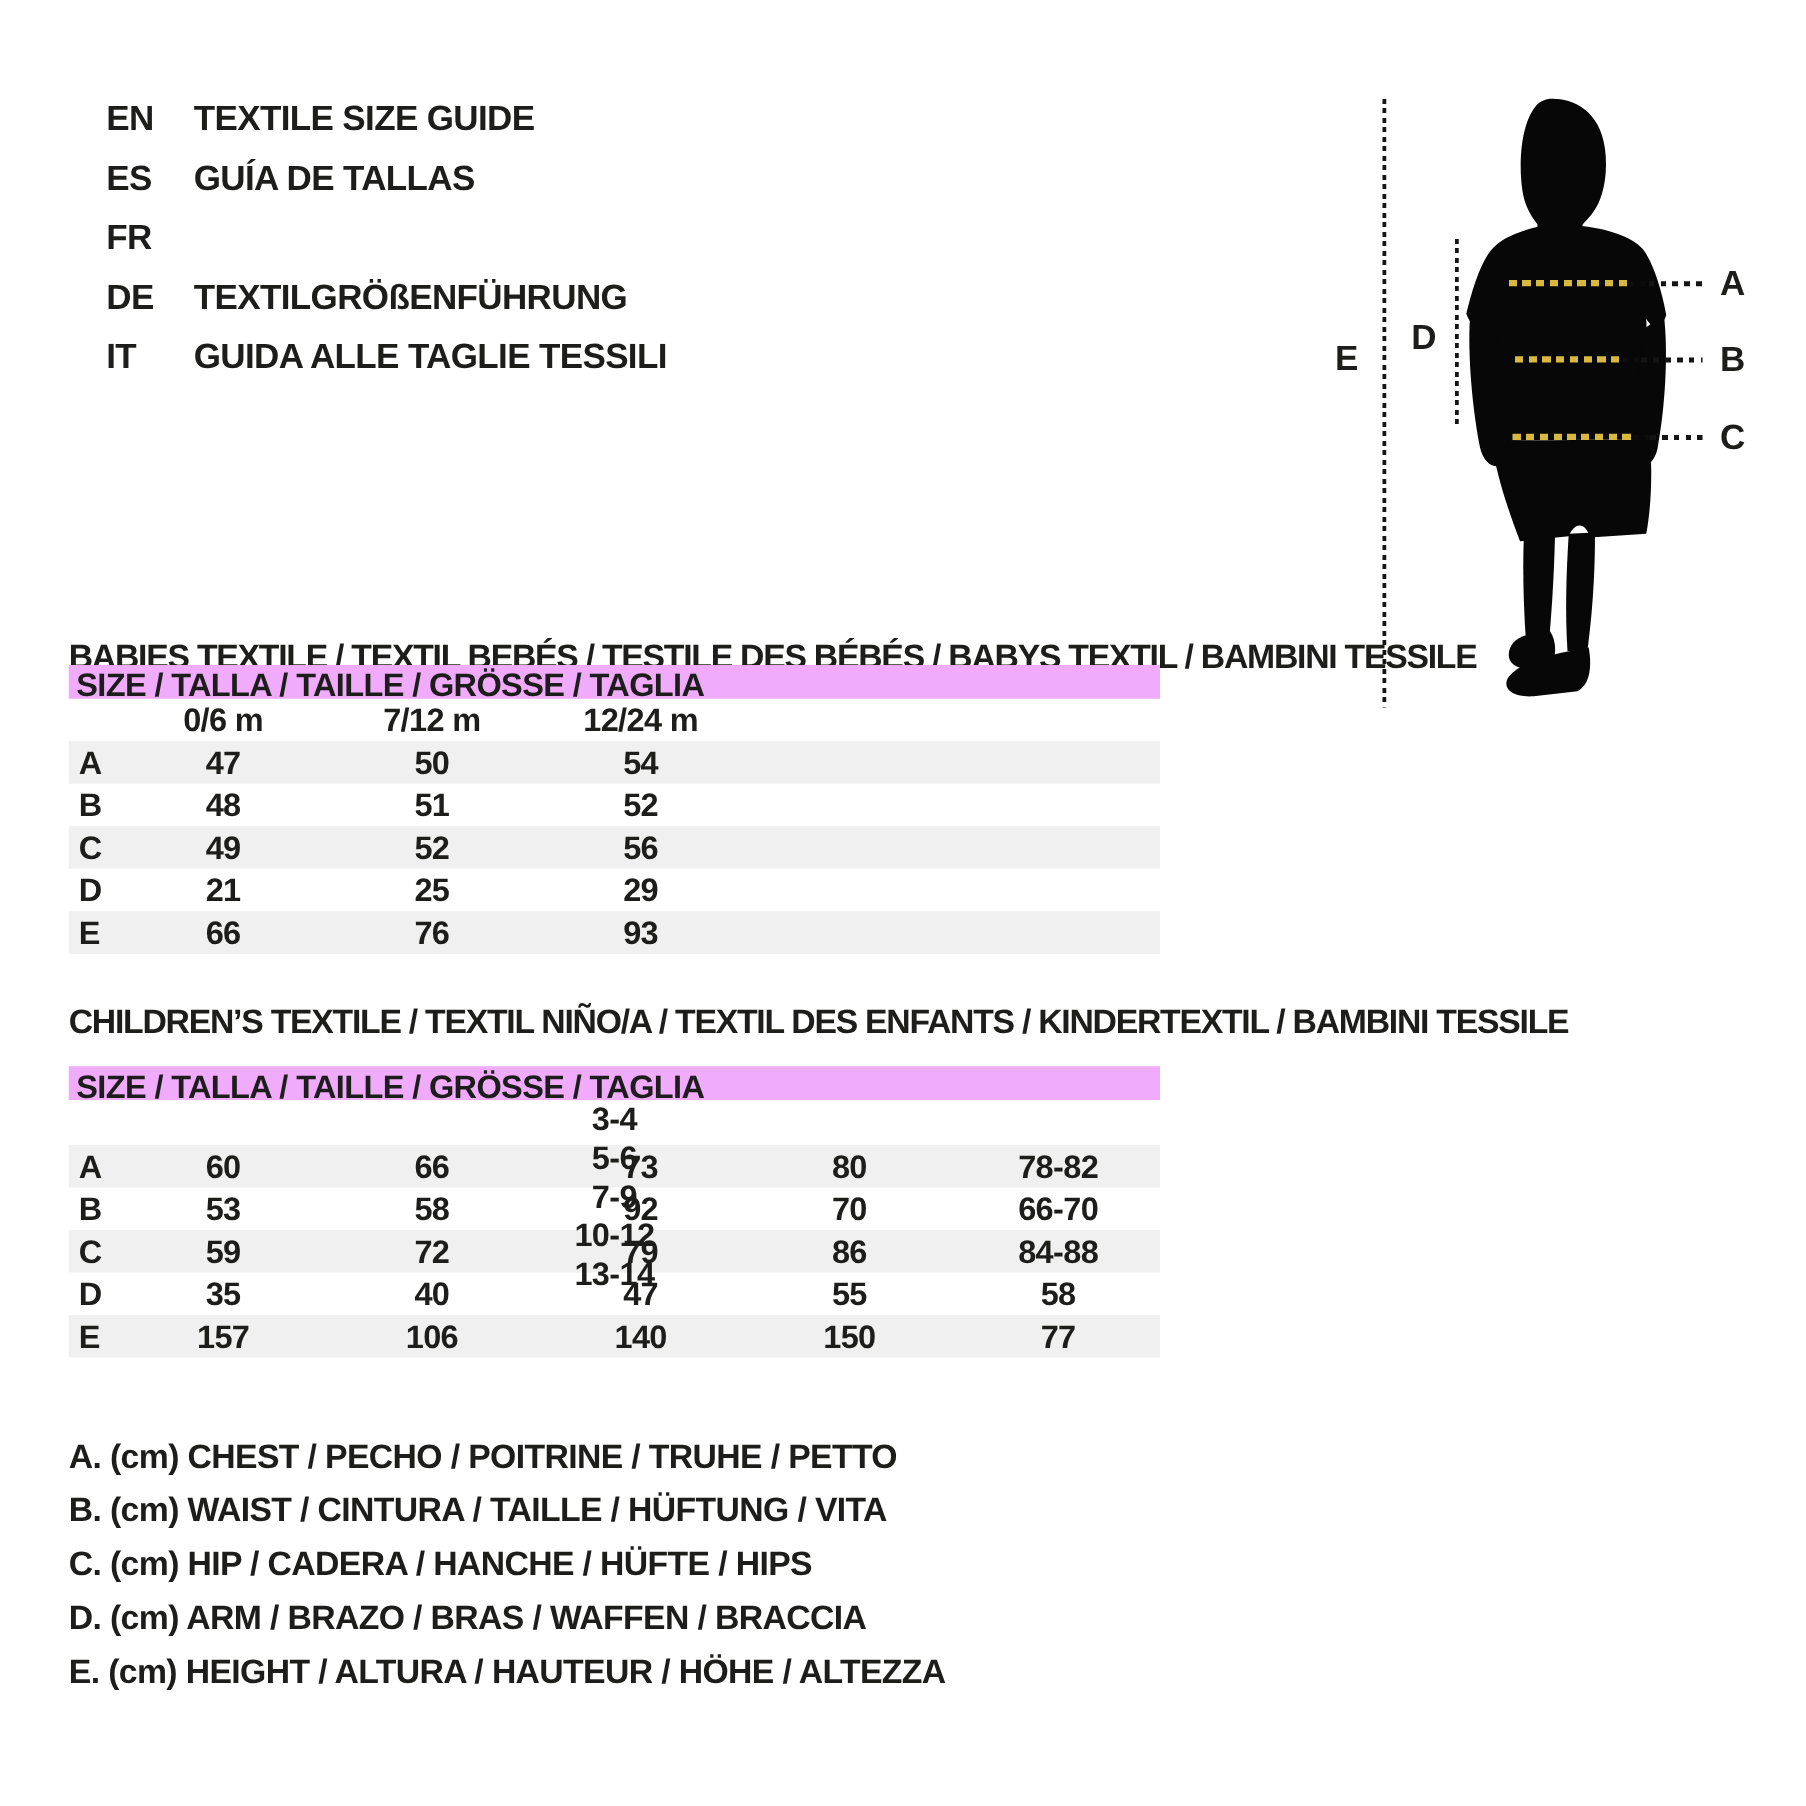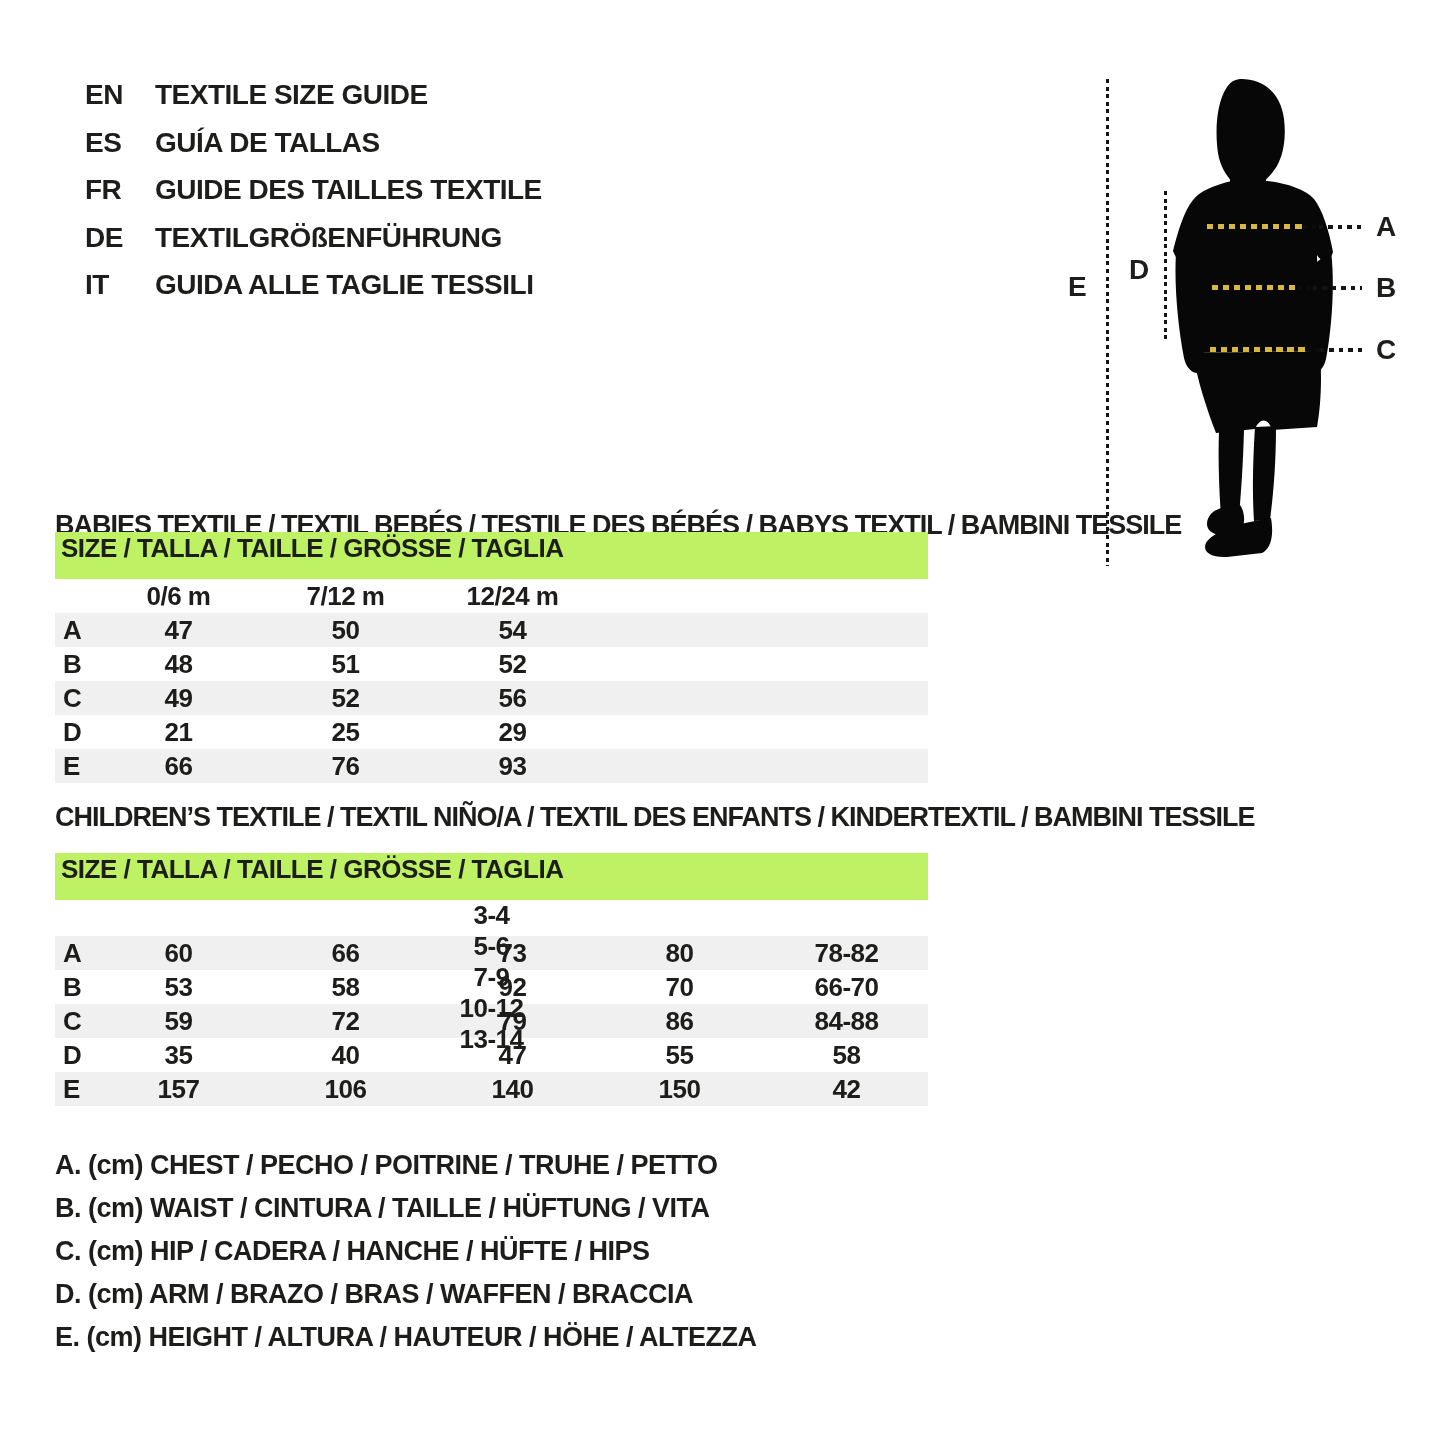--- a/index.html
+++ b/index.html
@@ -14,21 +14,21 @@
   .hdr-row{display:flex;line-height:47.5px;font-size:28px;letter-spacing:-0.5px;}
   .hdr-lang{width:70px;flex:none;margin-left:30px;}
   
   .sec-title{font-size:27px;letter-spacing:-1px;line-height:26px;white-space:nowrap;}
   #babies-title{left:55px;top:512px;}
   #children-title{left:55px;top:804px;}
   
   .size-table{width:873px;}
   #babies-table{left:55px;top:532px;}
   #children-table{left:55px;top:853px;}
-  .size-bar{height:47px;background:#bef264;font-size:26px;letter-spacing:-0.5px;
+  .size-bar{height:27px;background:#f0abfc;font-size:26px;letter-spacing:-0.5px;
             line-height:33px;padding-left:6px;box-sizing:border-box;}
   .cols-row{display:flex;align-items:center;}
   .cols-row.head-babies{height:34px;}
   .cols-row.head-children{height:36px;flex-direction:column;}
   .cols-row.data-row{height:34px;font-size:26px;}
   .cols-row.stripe{background:#f0f0f0;}
   .cell-letter{width:40px;flex:none;padding-left:8px;box-sizing:border-box;font-size:26px;}
   .cell-val{width:167px;flex:none;text-align:center;font-size:26px;letter-spacing:-0.5px;}
   
   #legend{left:55px;top:1144px;}
@@ -64,21 +64,20 @@
     <div class="hdr-row">
       <span class="hdr-lang">EN</span>
       <span class="hdr-title">TEXTILE SIZE GUIDE</span>
     </div>
     <div class="hdr-row">
       <span class="hdr-lang">ES</span>
       <span class="hdr-title">GUÍA DE TALLAS</span>
     </div>
     <div class="hdr-row">
       <span class="hdr-lang">FR</span>
-      <span class="hdr-title">GUIDE DES TAILLES TEXTILE</span>
     </div>
     <div class="hdr-row">
       <span class="hdr-lang">DE</span>
       <span class="hdr-title">TEXTILGRÖßENFÜHRUNG</span>
     </div>
     <div class="hdr-row">
       <span class="hdr-lang">IT</span>
       <span class="hdr-title">GUIDA ALLE TAGLIE TESSILI</span>
     </div>
   </div>
@@ -200,21 +199,21 @@
       <div class="cell-val">47</div>
       <div class="cell-val">55</div>
       <div class="cell-val">58</div>
     </div>
     <div class="cols-row data-row stripe">
       <div class="cell-letter">E</div>
       <div class="cell-val">157</div>
       <div class="cell-val">106</div>
       <div class="cell-val">140</div>
       <div class="cell-val">150</div>
-      <div class="cell-val">42</div>
+      <div class="cell-val">77</div>
     </div>
   </div>
 
 <div id="legend" class="abs">
     <div class="legend-line">A. (cm) CHEST / PECHO / POITRINE / TRUHE / PETTO</div>
     <div class="legend-line">B. (cm) WAIST / CINTURA / TAILLE / HÜFTUNG / VITA</div>
     <div class="legend-line">C. (cm) HIP / CADERA / HANCHE / HÜFTE / HIPS</div>
     <div class="legend-line">D. (cm) ARM / BRAZO / BRAS / WAFFEN / BRACCIA</div>
     <div class="legend-line">E. (cm) HEIGHT / ALTURA / HAUTEUR / HÖHE / ALTEZZA</div>
   </div>

